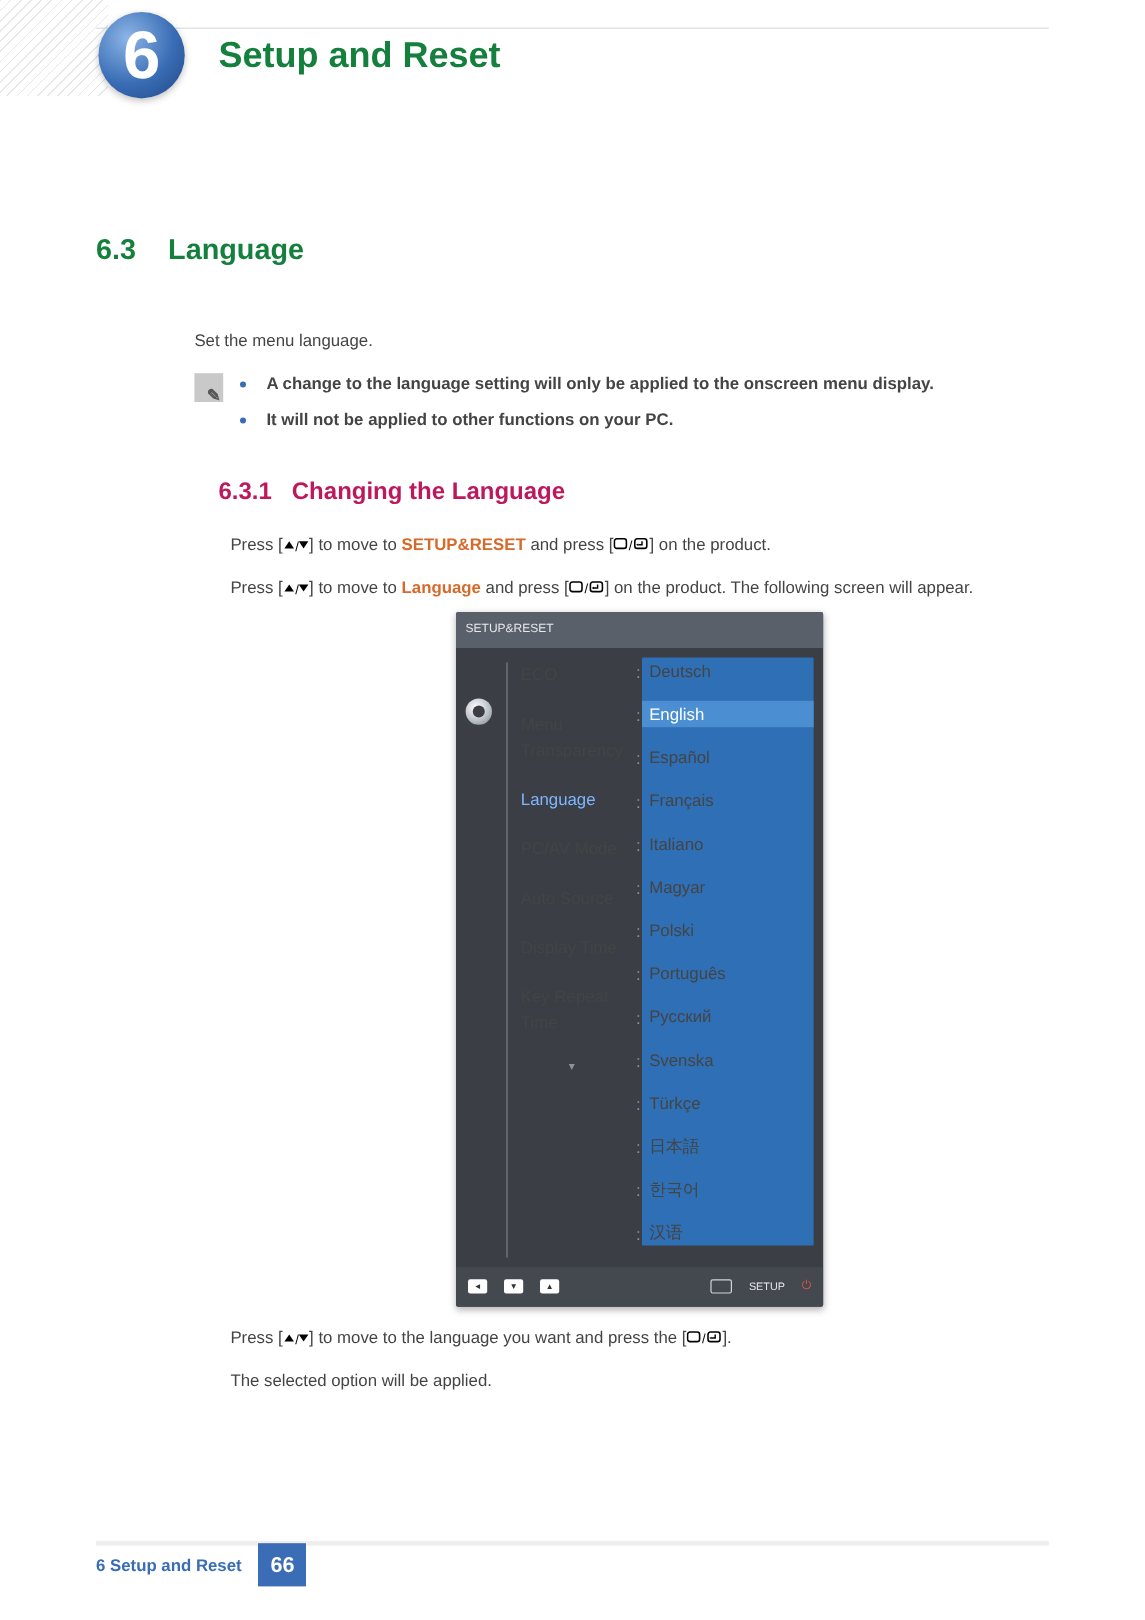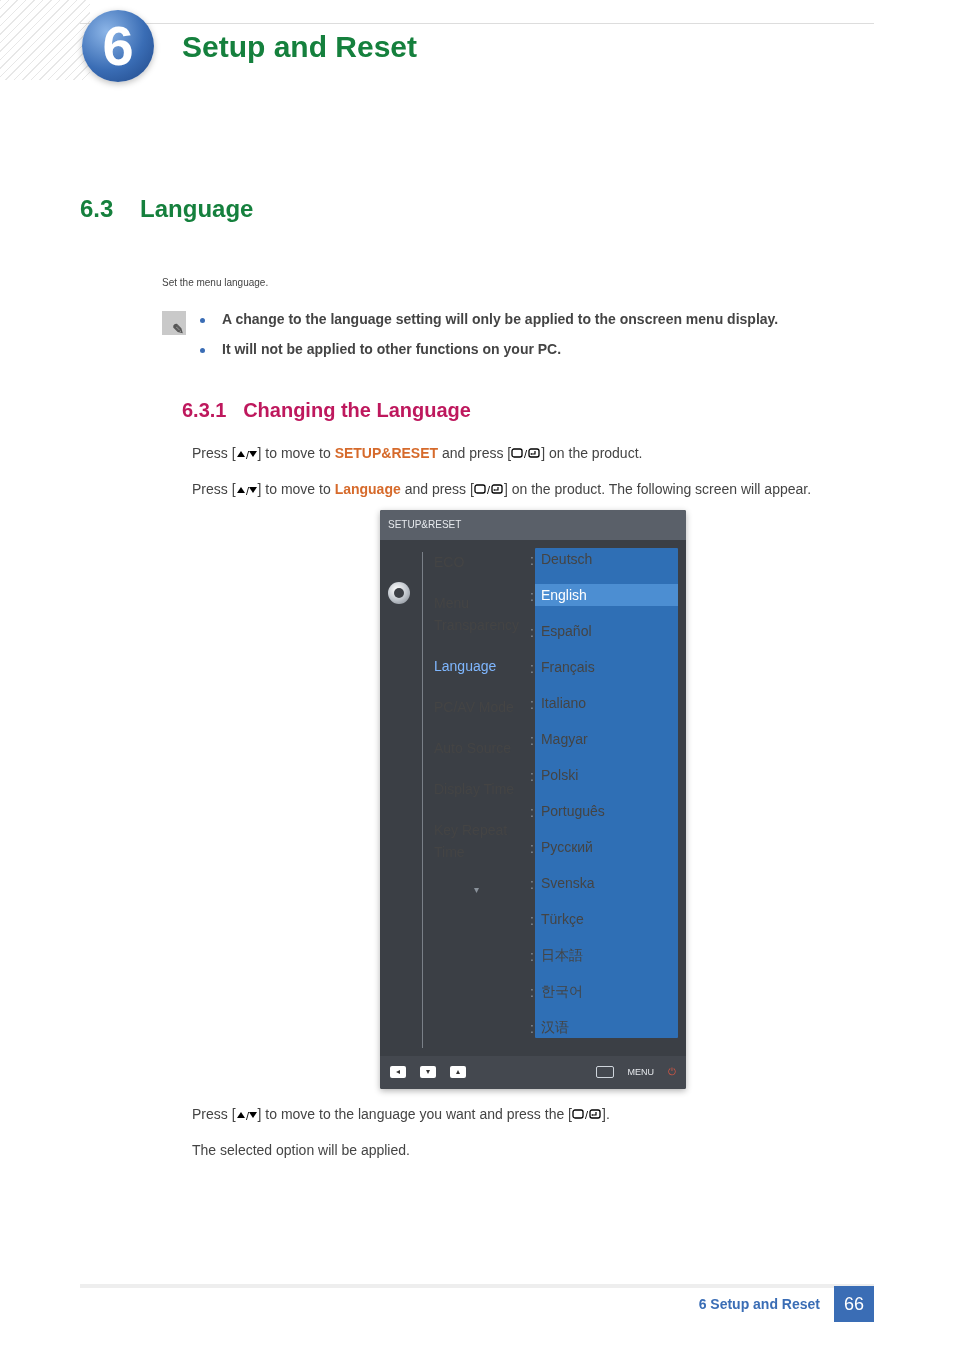--- a/index.html
+++ b/index.html
@@ -13,21 +13,21 @@
   .chapter-badge {
     position: absolute; top: 10px; left: 82px; width: 72px; height: 72px;
     background: radial-gradient(circle at 34% 30%, #8cb5e7 0%, #3a6db5 55%, #1f4686 100%);
     border-radius: 50%; color: #fff; font-size: 56px; font-weight: 700;
     display: flex; align-items: center; justify-content: center; line-height: 1;
     box-shadow: 0 2px 6px rgba(0,0,0,.25);
   }
   .chapter-title { position: absolute; top: 30px; left: 182px; font-size: 30px; font-weight: 600; color: #15803d; }
   .section { position: absolute; top: 195px; left: 80px; right: 80px; }
   .section-heading { color: #15803d; font-size: 24px; font-weight: 600; margin-bottom: 50px; }
-  .body-text { font-size: 10px; color: #444; margin: 0 0 18px 82px; line-height: 20px; }
+  .body-text { font-size: 14px; color: #444; margin: 0 0 18px 82px; line-height: 20px; }
   .note-row { display: flex; align-items: flex-start; margin-left: 82px; margin-bottom: 22px; font-weight: bold; }
   .note-icon { width: 24px; height: 24px; background: #c9c9c9; position: relative; margin-right: 14px; flex: 0 0 24px; }
   .note-icon::after { content: "✎"; position: absolute; right: 2px; bottom: -2px; font-size: 14px; color: #555; }
   .note-items { list-style: none; }
   .note-items li { font-size: 14px; color: #444; margin-bottom: 14px; position: relative; padding-left: 22px; }
   .note-items li::before { content: ""; position: absolute; left: 0; top: 7px; width: 5px; height: 5px; border-radius: 50%; background: #3a6db5; }
   .subheading { color: #be185d; font-size: 20px; font-weight: 600; margin: 28px 0 20px 102px; }
   ol.steps { list-style: none; margin-left: 112px; }
   ol.steps li { font-size: 14px; color: #444; margin-bottom: 14px; line-height: 22px; }
   .bold { font-weight: 700; }
@@ -49,23 +49,23 @@
   .osd-right { width: 146px; }
   .osd-lang { list-style: none; background: #2f6fb5; border-radius: 1px; }
   .osd-lang li { padding: 0 6px; font-size: 8px; color: #cbdcef; position: relative; }
   .osd-lang li.sel { background: #4c8ed2; color: #fff; }
   .osd-lang li::before { content: ":"; position: absolute; left: -5px; top: 1px; color: #8a929b; }
   .osd-bottom { display: flex; align-items: center; padding: 5px 10px 6px 10px; background: #44484f; gap: 14px; }
   .osd-btn { width: 16px; height: 12px; border-radius: 2px; background: #fff; display: flex; align-items: center; justify-content: center; font-size: 8px; color: #333; }
   .osd-enter { width: 18px; height: 12px; border: 1px solid #cfd5dc; border-radius: 2px; }
   .osd-auto { font-size: 9px; color: #e6e9ed; }
   .osd-power { color: #d05544; font-size: 10px; }
-  .footer { position: absolute; left: 80px; right: 80px; bottom: 30px; border-top: 4px solid #eee; height: 36px; display: flex; align-items: center; justify-content: flex-end; gap: 14px; }
+  .footer { position: absolute; left: 80px; right: 80px; bottom: 30px; border-top: 4px solid #eee; height: 36px; display: flex; align-items: center; justify-content: flex-start; gap: 14px; }
   .footer-title { color: #3a6db5; font-size: 14px; font-weight: 600; }
-  .footer-page { width: 40px; height: 36px; background: #3a6db5; color: #fff; font-size: 18px; font-weight: 400; display: flex; align-items: center; justify-content: center; }
+  .footer-page { width: 40px; height: 36px; background: #3a6db5; color: #fff; font-size: 18px; font-weight: 700; display: flex; align-items: center; justify-content: center; }
 </style>
 </head>
 <body>
 
 <div class="corner-pattern"></div>
 <div class="top-rule"></div>
 
 <div class="chapter-badge">6</div>
 <div class="chapter-title">Setup and Reset</div>
 
@@ -155,21 +155,21 @@
                 <li>汉语</li>
               </ul>
             </div>
           </div>
           <div class="osd-bottom">
             <div class="osd-btn">◂</div>
             <div class="osd-btn">▾</div>
             <div class="osd-btn">▴</div>
             <div style="flex:1"></div>
             <div class="osd-enter"></div>
-            <div class="osd-auto">MENU</div>
+            <div class="osd-auto">SETUP</div>
             <div class="osd-power">⏻</div>
           </div>
         </div>
       </div>
     </li>
     <li>
       <span>Press [</span><span class="arrows"><svg width="22" height="12">
             <polygon points="5,2 9,8 1,8" fill="#000"></polygon>
             <text x="10" y="10" font-size="11" fill="#000">/</text>
             <polygon points="17,8 21,2 13,2" fill="#000"></polygon>

